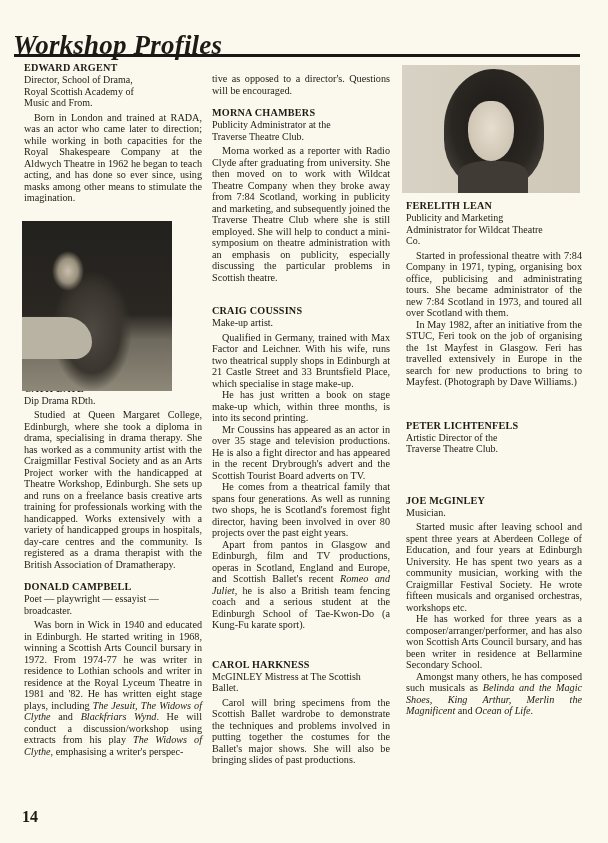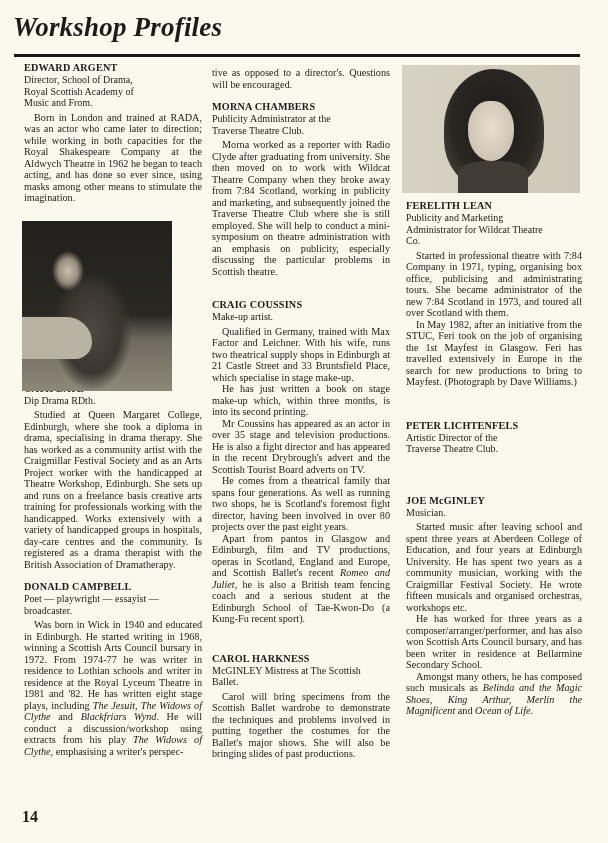--- a/index.html
+++ b/index.html
@@ -4,21 +4,21 @@
 <style>
   html, body { margin: 0; padding: 0; }
   body {
     width: 608px; height: 843px; overflow: hidden;
     background: #fbf8ee;
     font-family: "Liberation Serif", "DejaVu Serif", serif;
     color: #1e1b17;
     position: relative;
   }
   .page-title {
-    position: absolute; left: 13px; top: 14px;
+    position: absolute; left: 13px; top: 32px;
     font-size: 27px; font-weight: bold; font-style: italic;
     letter-spacing: 0.2px; line-height: 1;
   }
   .rule {
     position: absolute; left: 14px; top: 54px; width: 566px; height: 3px;
     background: #1a1816;
   }
   .col { position: absolute; top: 62px; width: 178px; }
   .col1 { left: 24px; }
   .col2 { left: 212px; top: 63px; }
@@ -114,21 +114,21 @@
       <p><span>Was born in Wick in 1940 and educated in Edinburgh. He started writing in 1968, winning a Scottish Arts Council bursary in 1972. From 1974-77 he was writer in residence to Lothian schools and writer in residence at the Royal Lyceum Theatre in 1981 and '82. He has written eight stage plays, including </span><i>The Jesuit, The Widows of Clythe</i><span> and </span><i>Blackfriars Wynd</i><span>. He will conduct a discussion/workshop using extracts from his play </span><i>The Widows of Clythe</i><span id="campbell-d">, emphasising a writer's perspec-</span></p>
     </div>
   </div>
 </div>
 
 <div class="photo photo-cath">
   <div class="leg"></div>
 </div>
 
 <div class="col col2">
-  <div class="bio" style="margin-top:4px">
+  <div class="bio" style="margin-top:10px">
     <p class="cont" id="campbell-cont">tive as opposed to a director's. Questions will be encouraged.</p>
   </div>
 
   <div style="height:11px"></div>
 
   <div class="profile">
     <div class="name">MORNA CHAMBERS</div>
     <div class="role">
       <div>Publicity Administrator at the</div>
       <div>Traverse Theatre Club.</div>
@@ -143,21 +143,21 @@
   <div class="profile">
     <div class="name">CRAIG COUSSINS</div>
     <div class="role">
       <div>Make-up artist.</div>
     </div>
     <div class="bio">
       <p>Qualified in Germany, trained with Max Factor and Leichner. With his wife, runs two theatrical supply shops in Edinburgh at 21 Castle Street and 33 Bruntsfield Place, which specialise in stage make-up.</p>
       <p>He has just written a book on stage make-up which, within three months, is into its second printing.</p>
       <p>Mr Coussins has appeared as an actor in over 35 stage and television productions. He is also a fight director and has appeared in the recent Drybrough's advert and the Scottish Tourist Board adverts on TV.</p>
       <p>He comes from a theatrical family that spans four generations. As well as running two shops, he is Scotland's foremost fight director, having been involved in over 80 projects over the past eight years.</p>
-      <p><span>Apart from pantos in Glasgow and Edinburgh, film and TV productions, operas in Scotland, England and Europe, and Scottish Ballet's recent </span><i>Romeo and Juliet</i><span>, he is also a British team fencing coach and a serious student at the Edinburgh School of Tae-Kwon-Do (a Kung-Fu recent sport).</span></p>
+      <p><span>Apart from pantos in Glasgow and Edinburgh, film and TV productions, operas in Scotland, England and Europe, and Scottish Ballet's recent </span><i>Romeo and Juliet</i><span>, he is also a British team fencing coach and a serious student at the Edinburgh School of Tae-Kwon-Do (a Kung-Fu karate sport).</span></p>
     </div>
   </div>
 
   <div style="height:28px"></div>
 
   <div class="profile">
     <div class="name">CAROL HARKNESS</div>
     <div class="role">
       <div>McGINLEY Mistress at The Scottish</div>
       <div>Ballet.</div>

